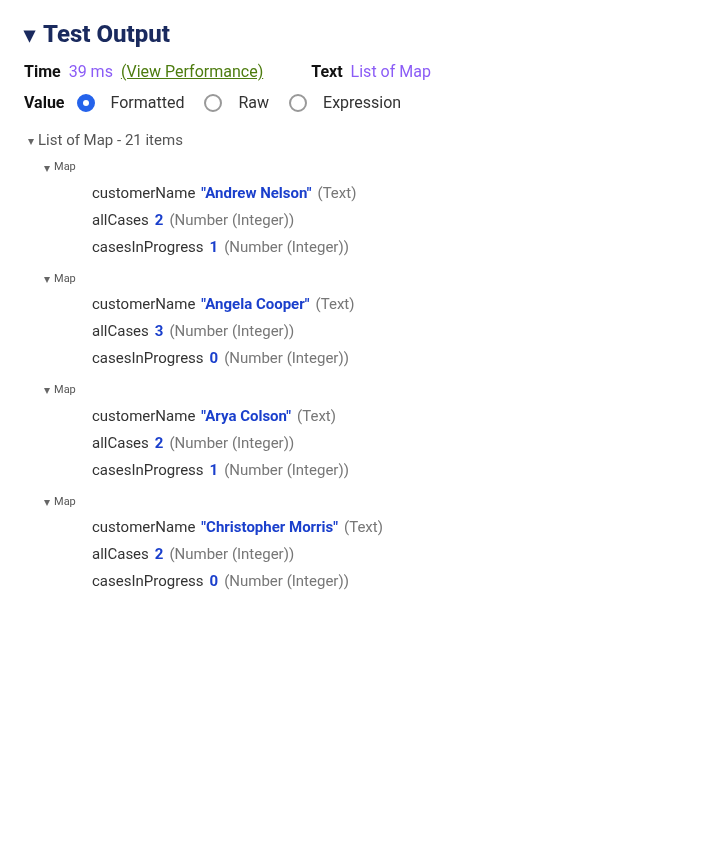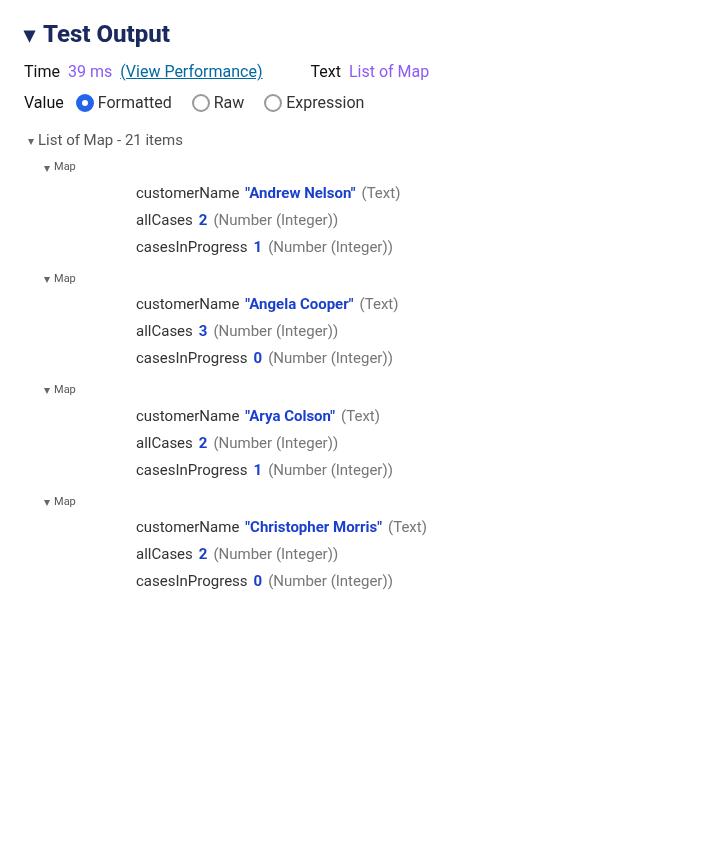--- a/index.html
+++ b/index.html
@@ -42,30 +42,30 @@
 
     .meta-row {
       display: flex;
       align-items: center;
       gap: 8px;
       margin-bottom: 12px;
       font-size: 16px;
     }
 
     .meta-label {
-      font-weight: 400;
+      font-weight: 700;
       color: #111;
     }
 
     .meta-value {
       color: #8b5cf6;
     }
 
     .view-perf-link {
-      color: #0369a1;
+      color: #4d7c0f;
       text-decoration: underline;
       cursor: pointer;
     }
 
     .meta-separator {
       margin: 0 16px;
     }
 
     .value-row {
       display: flex;
@@ -77,21 +77,21 @@
 
     .radio-group {
       display: flex;
       align-items: center;
       gap: 20px;
     }
 
     .radio-option {
       display: flex;
       align-items: center;
-      gap: 4px;
+      gap: 16px;
       cursor: pointer;
     }
 
     .radio-circle {
       width: 18px;
       height: 18px;
       border-radius: 50%;
       border: 2px solid #999;
       display: flex;
       align-items: center;
@@ -160,21 +160,20 @@
     .field-row {
       display: flex;
       align-items: baseline;
       gap: 6px;
       line-height: 1.8;
     }
 
     .field-name {
       color: #333;
       font-size: 15px;
-      margin-left: 44px;
     }
 
     .field-value-string {
       color: #1a3fcc;
       font-weight: 700;
       font-size: 15px;
     }
 
     .field-value-number {
       color: #1a3fcc;

